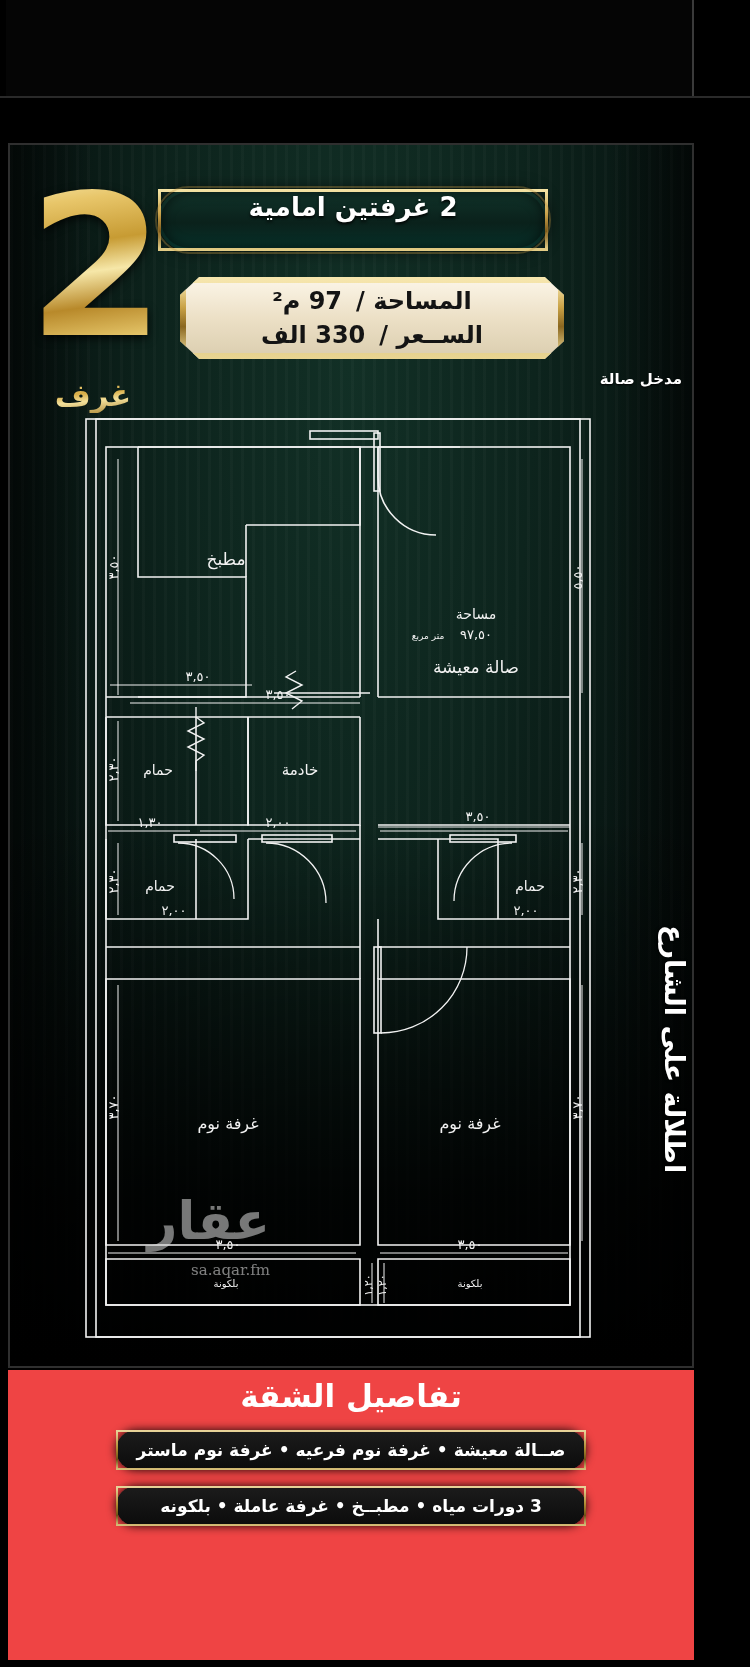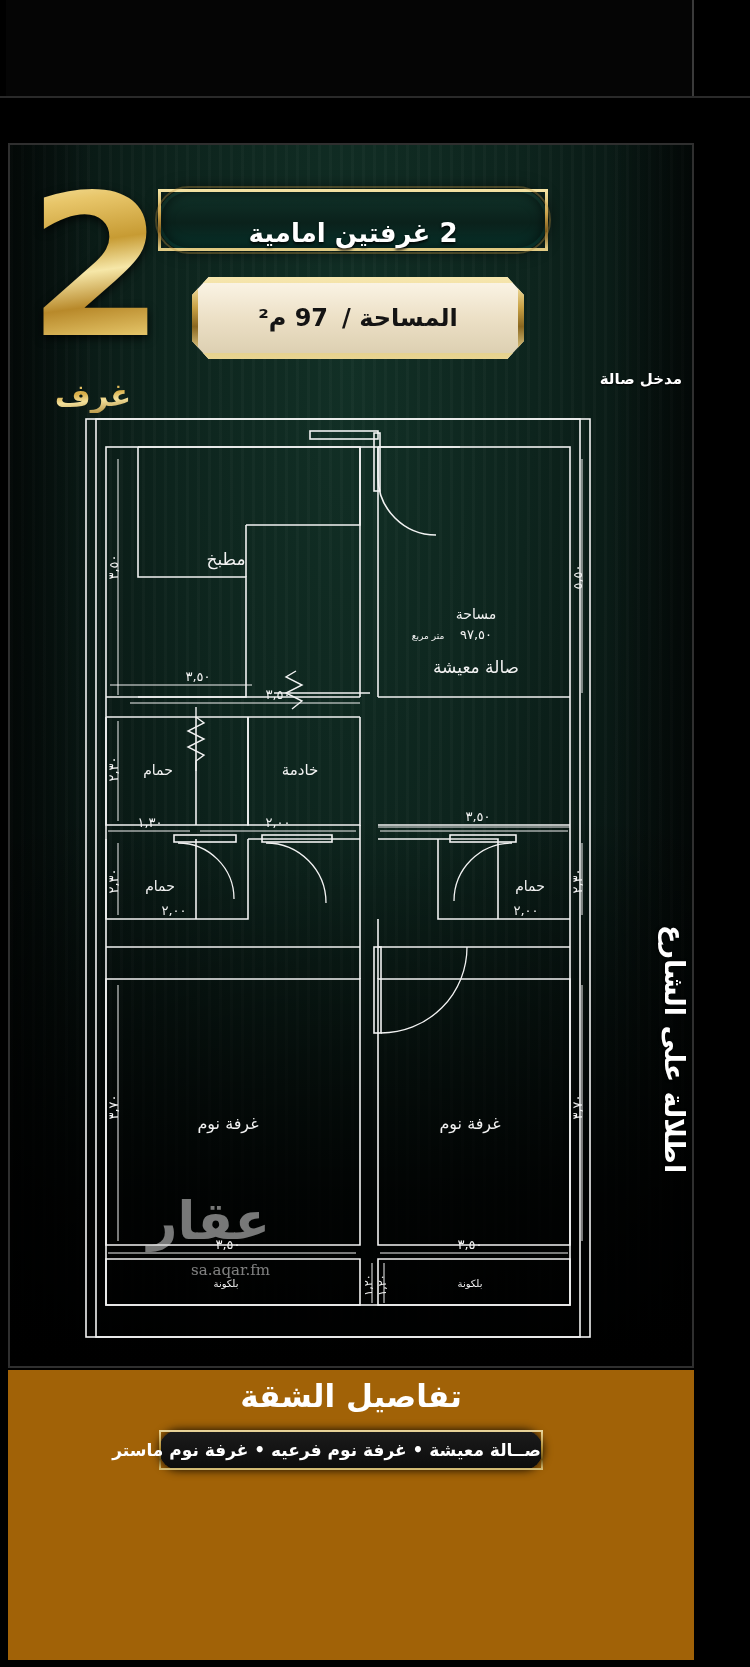--- a/index.html
+++ b/index.html
@@ -57,44 +57,43 @@
   }
 
   
   .title-plaque {
     position:absolute; left:148px; top:44px; width:390px; height:62px;
     border-radius: 31px;
     background: linear-gradient(180deg, #11332a 0%, #0a211b 55%, #07312a 100%);
     border: 3px solid;
     border-image: linear-gradient(180deg,#f3e2a3,#caa24a 40%,#7d5a1c 70%,#e3cd86) 1;
     box-shadow: 0 0 16px rgba(0,0,0,.7), inset 0 0 12px rgba(0,0,0,.6);
-    display:flex; align-items:flex-end; justify-content:center;
+    display:flex; align-items:flex-start; justify-content:center;
     z-index:3;
   }
   .title-plaque:before{
     content:""; position:absolute; left:-6px; right:-6px; top:-6px; bottom:-6px;
     border-radius:36px; border:2px solid rgba(190,150,70,.35);
   }
   .title-text {
     direction: rtl; color:#fff; font-size:26px; font-weight:bold;
     text-shadow: 0 2px 3px rgba(0,0,0,.9);
     white-space:nowrap;
   }
 
   
   .info-plaque{
-    position:absolute; left:170px; top:132px; width:332px; height:82px;
+    position:absolute; left:170px; top:132px; width:384px; height:82px;
     background: linear-gradient(180deg,#faf3e4 0%, #ece0c6 50%, #ddd0b2 100%);
     border: 6px solid;
     border-image: linear-gradient(180deg,#f6e6ae,#c9a246 35%,#8a6720 62%,#e9d592) 1;
     clip-path: polygon(0 22%, 5% 0, 95% 0, 100% 22%, 100% 78%, 95% 100%, 5% 100%, 0 78%);
     display:flex; flex-direction:column; align-items:center; justify-content:center;
     z-index:3;
     box-shadow: 0 4px 12px rgba(0,0,0,.7);
-    margin-left: 12px;
   }
   .info-row{
     direction: rtl; color:#141414; font-size:24px; font-weight:bold;
     line-height: 34px; white-space:nowrap; letter-spacing:.5px;
   }
   .info-row .val{ margin-right:14px; }
 
   
   .entrance-note{
     position:absolute; right:10px; top:225px;
@@ -120,33 +119,33 @@
   .watermark{
     position:absolute; left:60px; top:1050px; width:200px; z-index:5;
     direction:rtl; text-align:right; opacity:.55;
   }
   .wm-ar{ color:#d9d9d9; font-size:52px; font-weight:bold; line-height:52px; letter-spacing:2px;}
   .wm-en{ color:#e6e6e6; font-size:15px; font-family:"DejaVu Serif", serif; margin-top:14px;}
 
   
   .details{
     position:absolute; left:8px; top:1370px; width:686px; height:290px;
-    background:#a16207; text-align:center; z-index:6;
+    background:#ef4444; text-align:center; z-index:6;
   }
   .details-title{
     direction:rtl; color:#ffffff; font-size:31px; font-weight:bold;
     margin-top:8px; letter-spacing:1px;
   }
   .pill{
-    margin: 16px auto 14px; width:384px; height:40px;
+    margin: 16px auto 14px; width:470px; height:40px;
     border-radius:20px;
     background: linear-gradient(180deg,#1b1b1b,#0c0c0c);
     border:2px solid;
     border-image: linear-gradient(180deg,#e8d49a,#b08c33 45%,#6d5215 75%,#d8c079) 1;
-    display:flex; align-items:center; justify-content:flex-end;
+    display:flex; align-items:center; justify-content:center;
     box-shadow:0 0 10px rgba(0,0,0,.9);
   }
   .pill span{
     direction:rtl; color:#ffffff; font-size:17px; font-weight:bold; white-space:nowrap;
   }
 </style>
 </head>
 <body>
 
 <div class="page">
@@ -160,20 +159,23 @@
     <div class="big-num">2</div>
     <div class="big-num-label">غرف</div>
 
     <div class="title-plaque">
       <div class="title-text">2 غرفتين  امامية</div>
     </div>
 
     <div class="info-plaque">
       <div class="info-row">
         <span>المساحة /</span><span class="val">97 م²</span>
+      </div>
+      <div class="info-row">
+        <span>الســعر /</span><span class="val">330 الف</span>
       </div>
     </div>
 
     <div class="entrance-note">مدخل صالة</div>
     <div class="street-note">اطلالة على الشارع</div>
 
     <div class="plan">
       <svg width="520" height="940" viewBox="0 0 520 940">
         <g stroke="#f2f2f2" fill="none" stroke-width="1.6">
 
@@ -304,15 +306,18 @@
       <div class="wm-ar">عقار</div>
       <div class="wm-en">sa.aqar.fm</div>
     </div>
   </div>
 
   <div class="details">
     <div class="details-title">تفاصيل الشقة</div>
     <div class="pill">
       <span>صــالة معيشة • غرفة نوم فرعيه • غرفة نوم ماستر</span>
     </div>
+    <div class="pill">
+      <span>3 دورات مياه • مطبــخ • غرفة عاملة • بلكونه</span>
+    </div>
   </div>
 
 </div>
 
 </body></html>

